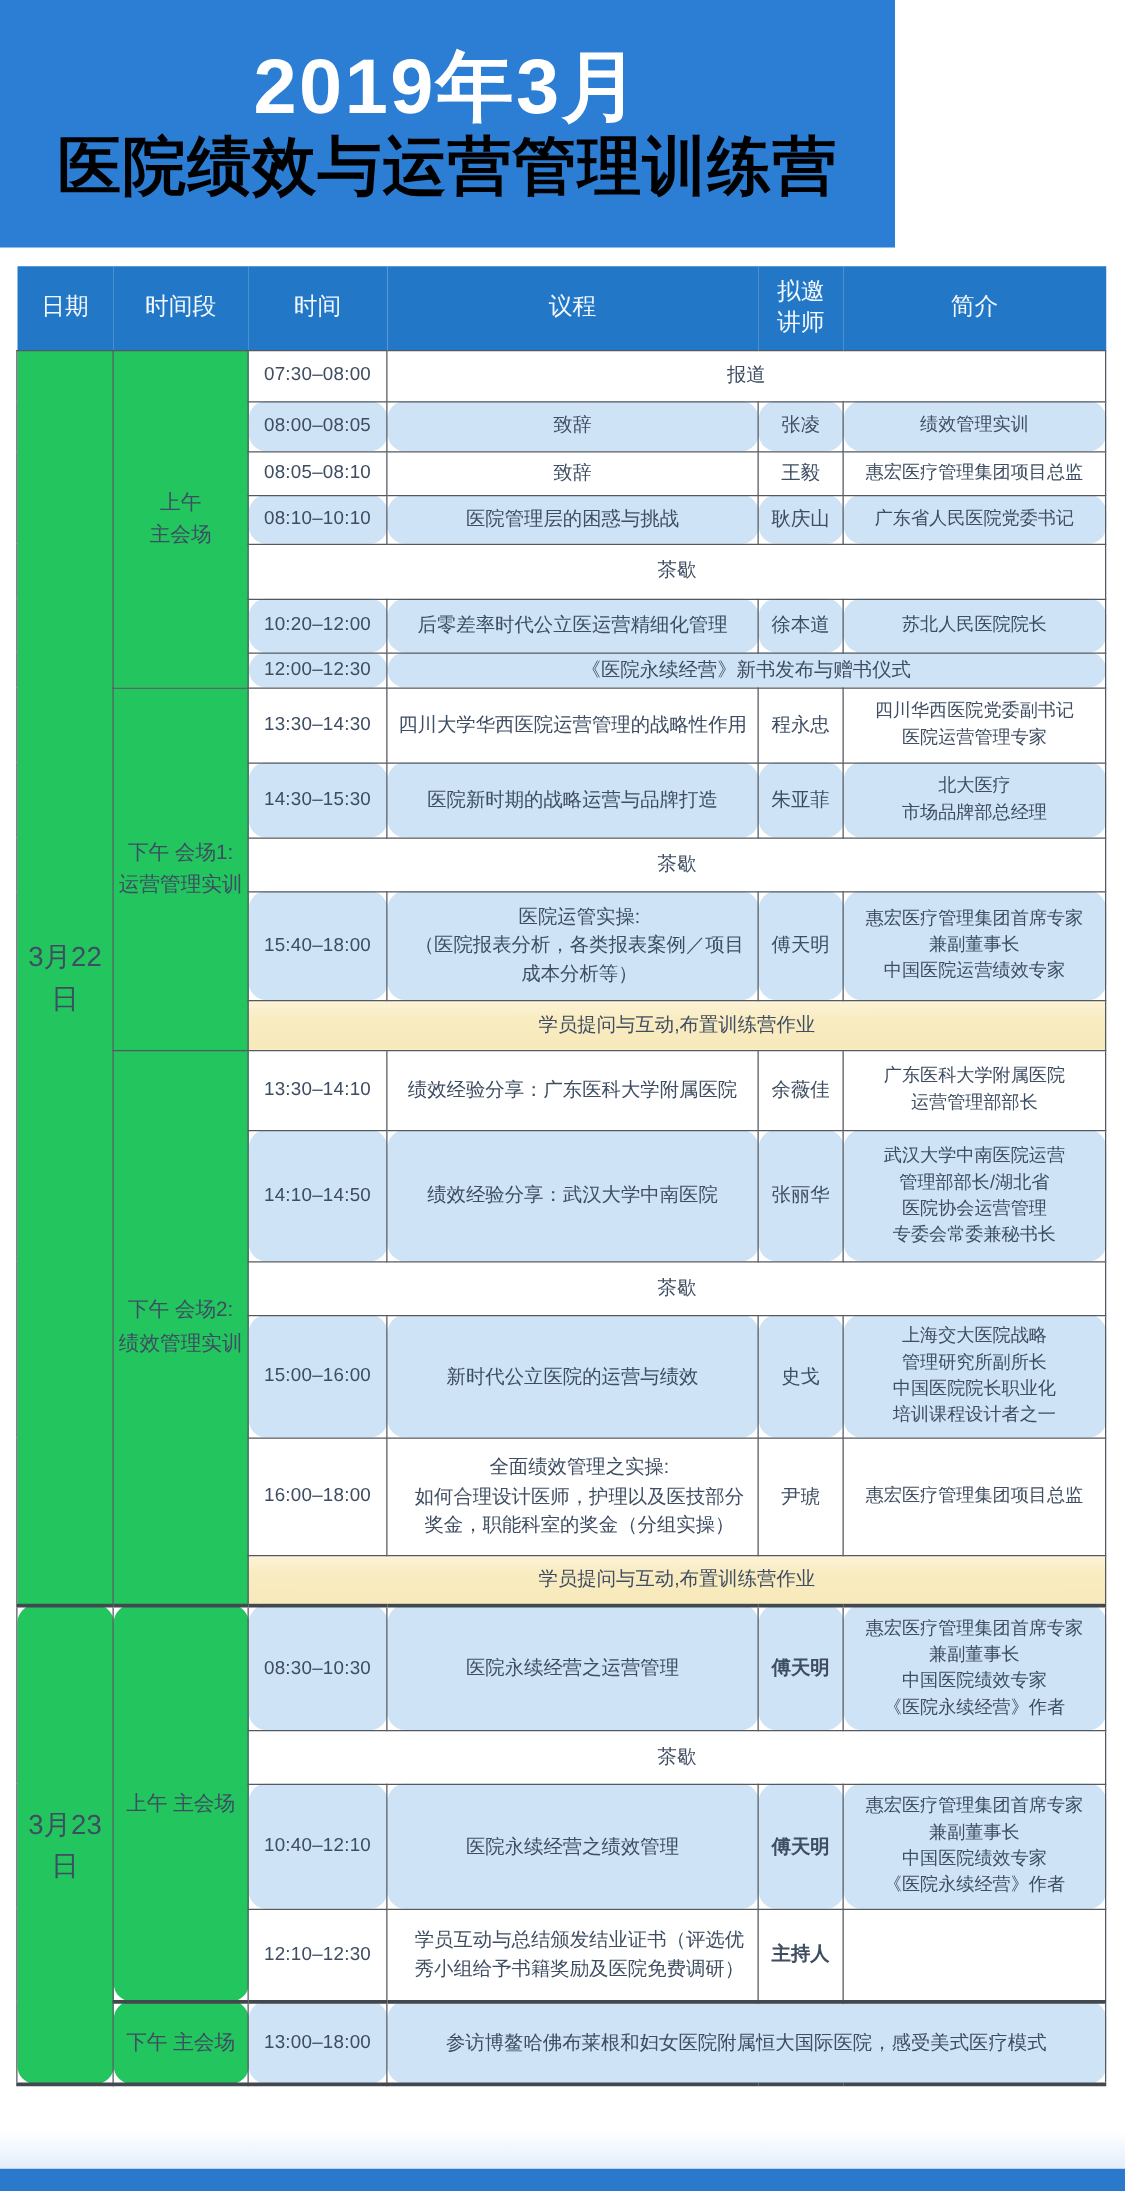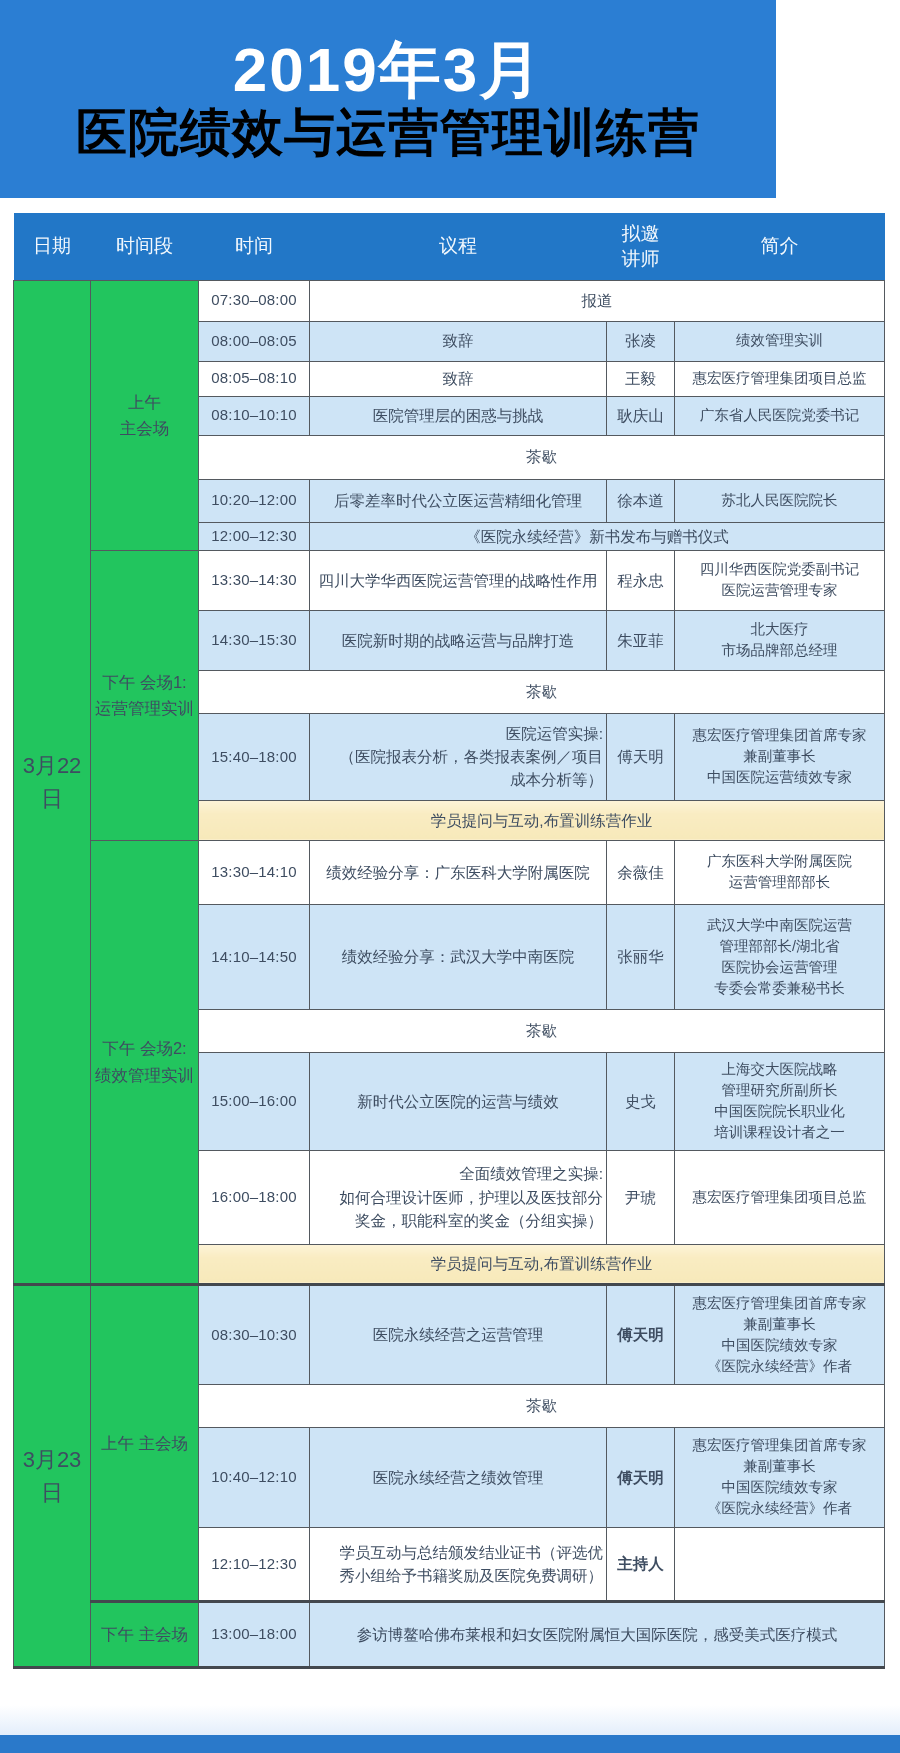--- a/index.html
+++ b/index.html
@@ -13,21 +13,21 @@
   }
   *{margin:0;padding:0;box-sizing:border-box;}
   html,body{background:#fff;}
   body{
     width:900px;height:1753px;position:relative;
     font-family:"Liberation Sans","DejaVu Sans",sans-serif;
     color:var(--text);
   }
   
   .banner{
-    width:776px;height:198px;background:var(--banner-blue);
+    width:716px;height:198px;background:var(--banner-blue);
     display:flex;flex-direction:column;align-items:center;justify-content:center;
     gap:2px;
   }
   .banner .t1{font-size:62px;font-weight:bold;color:#fff;letter-spacing:2px;line-height:1.05;}
   .banner .t2{font-size:51px;font-weight:bold;color:#000000;letter-spacing:1px;line-height:1.1;}
   
   .table-wrap{margin:15px 0 0 13px;}
   table{
     width:871px;border-collapse:collapse;table-layout:fixed;
   }
@@ -42,27 +42,27 @@
     font-size:15.5px;line-height:1.5;
     white-space:pre-line;
     padding:2px 3px;
   }
   td.c-date{font-size:22px;}
   td.c-slot{font-size:16.5px;line-height:1.6;}
   td.c-time{font-size:15px;letter-spacing:.2px;}
   td.c-agenda{font-size:15.5px;}
   td.c-speaker{font-size:15.5px;}
   td.c-intro{font-size:14.5px;line-height:1.45;}
-  tr.bg-blue td{background:var(--row-blue);}
+  tr.bg-blue td{background:var(--row-blue);border-radius:14px;}
   tr.bg-white td{background:#fff;}
   tr.bg-yellow td.c-span{
     background:linear-gradient(180deg,#fdf4d8 0%,#f9ecc2 35%,#f7e9ba 100%);
   }
   tr td.keep-white{background:#22c55e;}
-  td.align-left{text-align:right;padding-left:14px;}
+  td.align-left{text-align:center;padding-left:14px;}
   td.bold{font-weight:bold;}
   tr.day-start td{border-top:3px solid var(--thick);}
   tr.section5-start td{border-top:3px solid var(--thick);}
   tbody{border-bottom:3px solid var(--thick);}
   
   .footer-fade{
     position:absolute;left:0;bottom:18px;width:900px;height:30px;
     background:linear-gradient(180deg,rgba(227,238,251,0) 0%,#e3eefb 100%);
   }
   .footer-bar{

